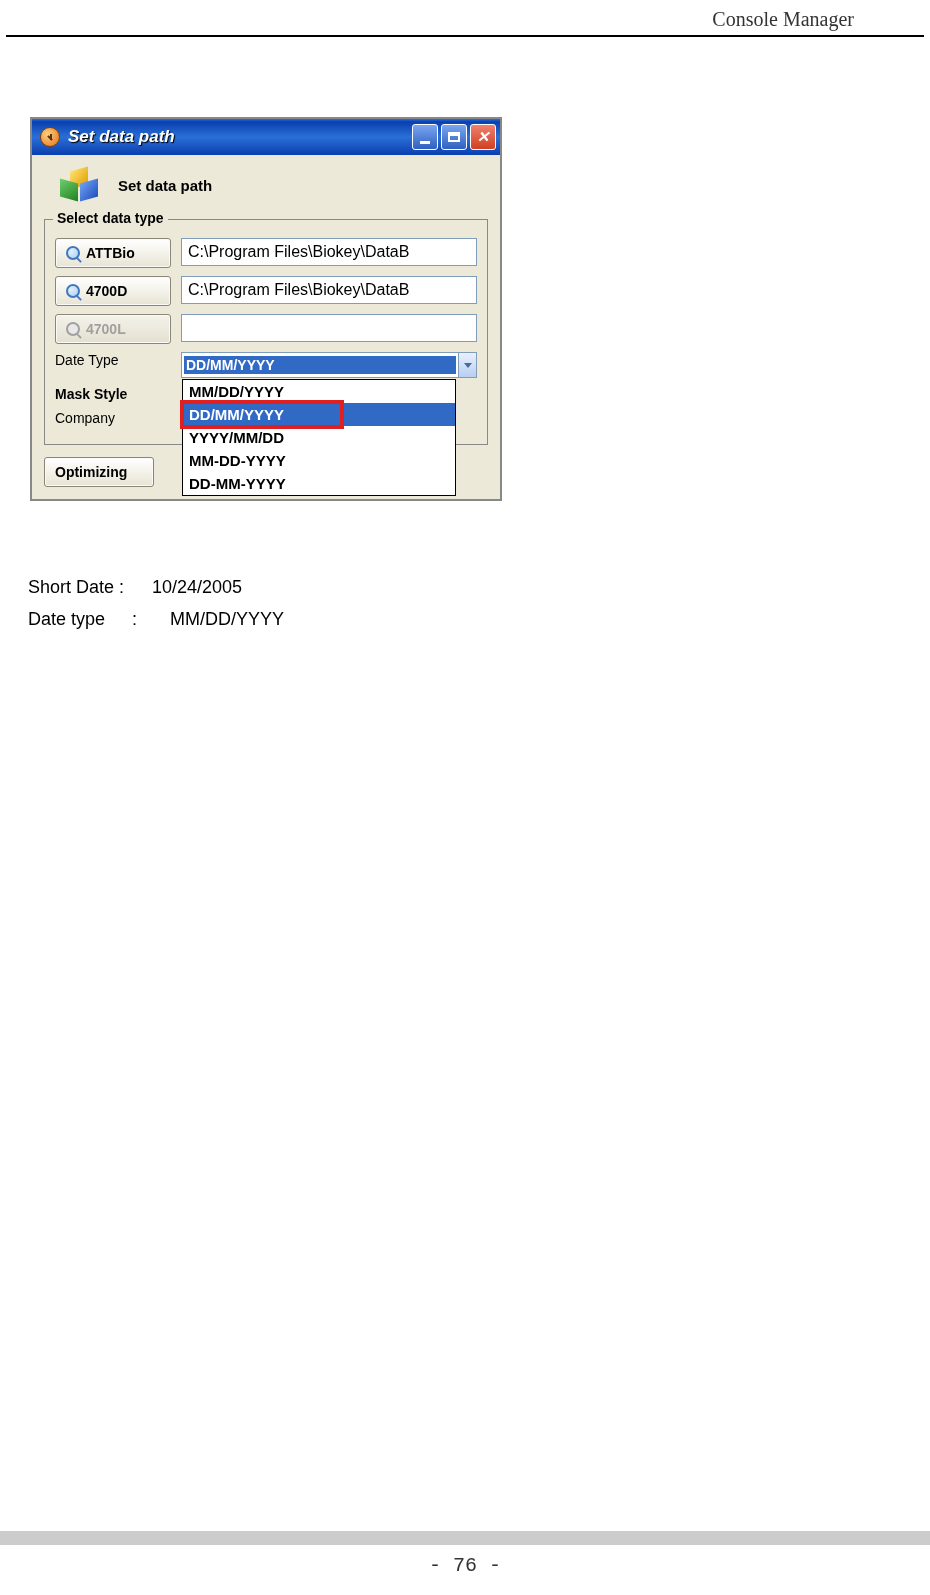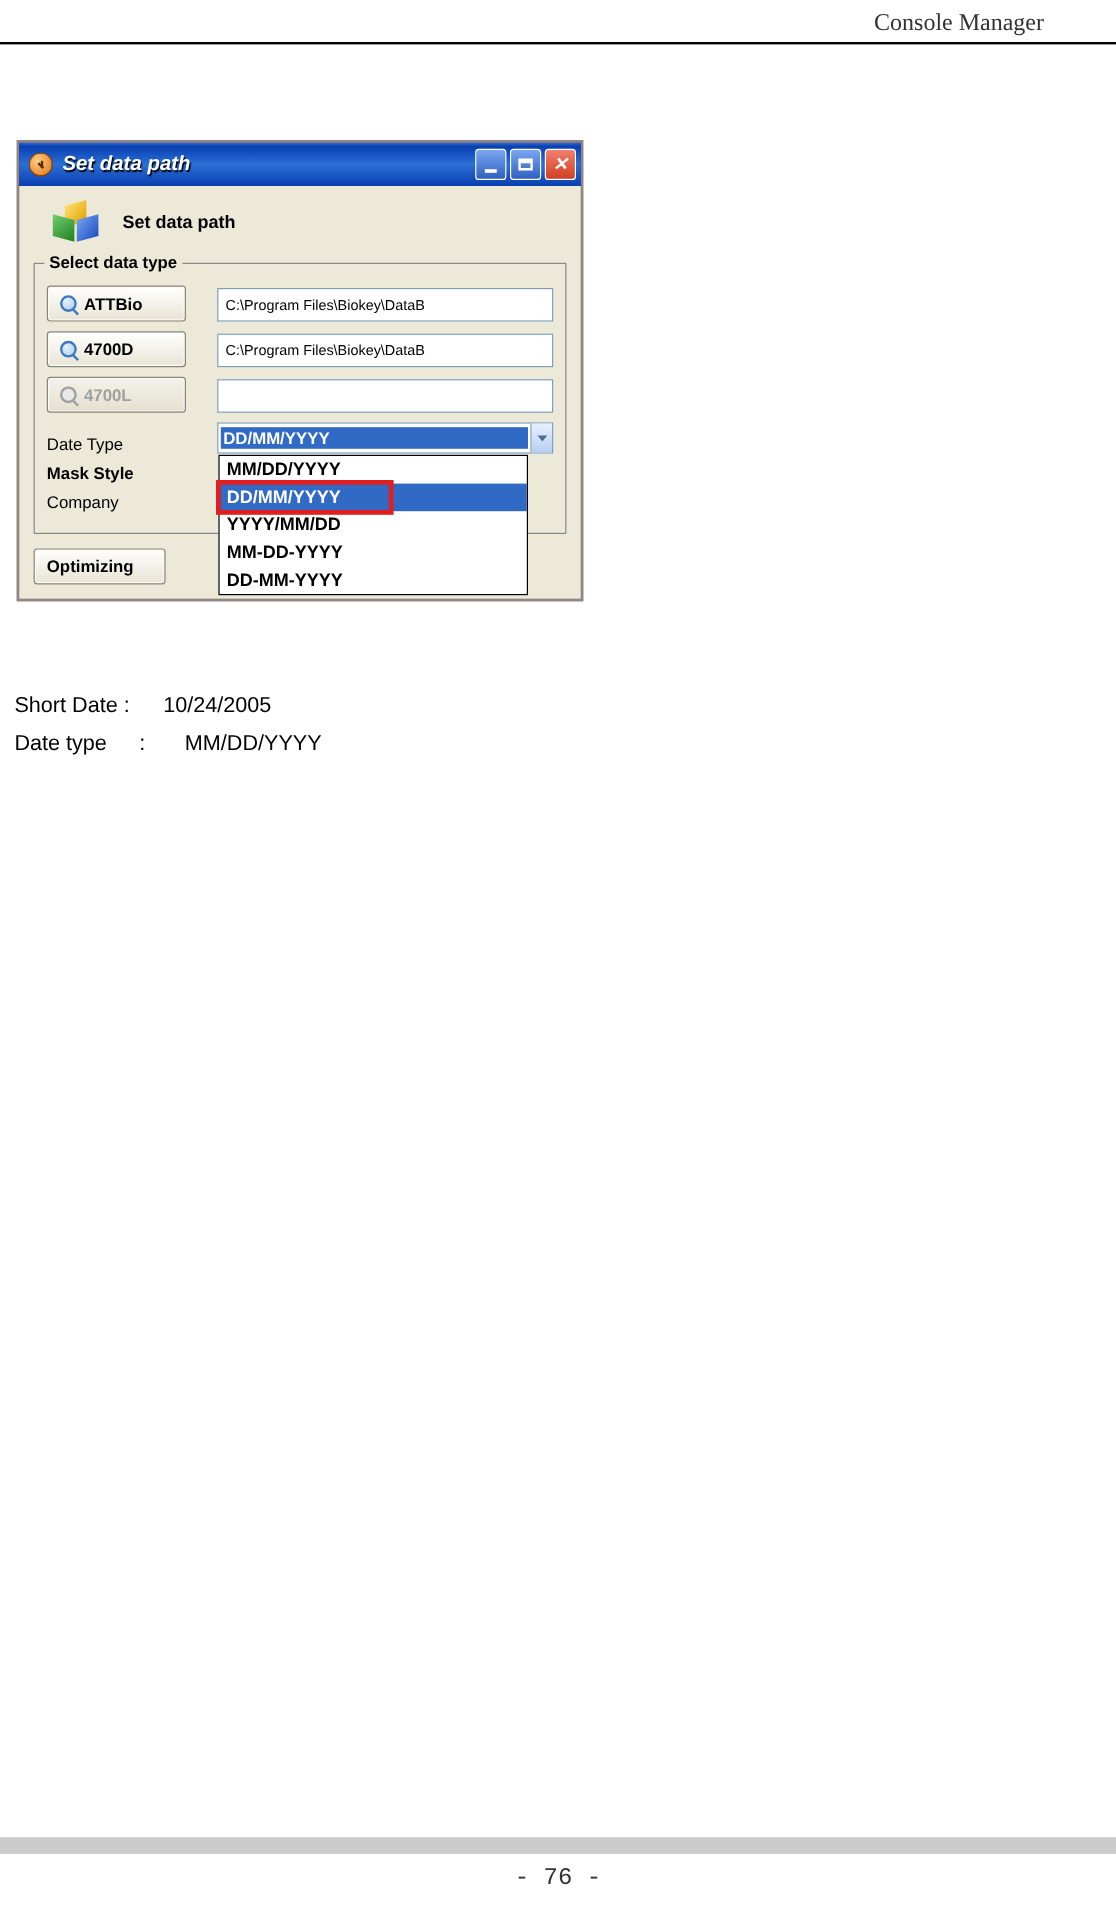--- a/index.html
+++ b/index.html
@@ -9,21 +9,21 @@
     font-family: Arial, sans-serif;
     background: #fff;
     width: 930px;
     height: 1595px;
     position: relative;
   }
   .page {
     width: 930px;
     height: 1595px;
     position: relative;
-    padding: 0 20px;
+    padding: 0 36px;
   }
   .header {
     text-align: right;
     font-family: Georgia, serif;
     font-size: 20px;
     color: #333;
     padding: 8px 20px 4px 0;
     border-bottom: 2px solid #000;
     margin: 0 -30px;
   }
@@ -44,21 +44,21 @@
     text-align: center;
     font-family: Liberation Mono, monospace;
     font-size: 20px;
     color: #333;
   }
   .window {
     margin-top: 80px;
     margin-left: -6px;
     width: 472px;
     border: 2px solid #888;
-    background: #7f1d1d;
+    background: #84cc16;
     font-family: Tahoma, Arial, sans-serif;
   }
   .titlebar {
     height: 36px;
     background: linear-gradient(to bottom, #2a6fd6 0%, #0a3fb0 8%, #2a6fd6 50%, #0a3fb0 100%);
     display: flex;
     align-items: center;
     padding: 0 4px 0 8px;
     color: #fff;
     font-weight: bold;
@@ -141,23 +141,23 @@
   .fs-legend {
     position: absolute;
     top: -10px; left: 8px;
     background: #ece9d8;
     padding: 0 4px;
     font-weight: bold;
     font-size: 14px;
   }
   .row {
     display: flex;
-    align-items: flex-end;
+    align-items: flex-start;
     margin: 8px 0;
-    gap: 26px;
+    gap: 10px;
   }
   .row .label { width: 116px; font-size: 14px; }
   .xbtn {
     width: 116px;
     height: 30px;
     background: linear-gradient(to bottom, #fff, #e8e4d4);
     border: 1px solid #8a867a;
     border-radius: 3px;
     display: flex;
     align-items: center;
@@ -188,21 +188,21 @@
     transform: rotate(45deg);
   }
   .mag.gray { border-color: #a0a0a0; background: #e8e8e8; }
   .mag.gray::after { background: #a0a0a0; }
   .txt {
     flex: 1;
     height: 28px;
     border: 1px solid #7f9db9;
     background: #fff;
     padding: 0 6px;
-    font-size: 12px;
+    font-size: 16px;
     display: flex;
     align-items: center;
     overflow: hidden;
     white-space: nowrap;
   }
   .combo {
     flex: 1;
     height: 26px;
     border: 1px solid #7f9db9;
     background: #fff;

